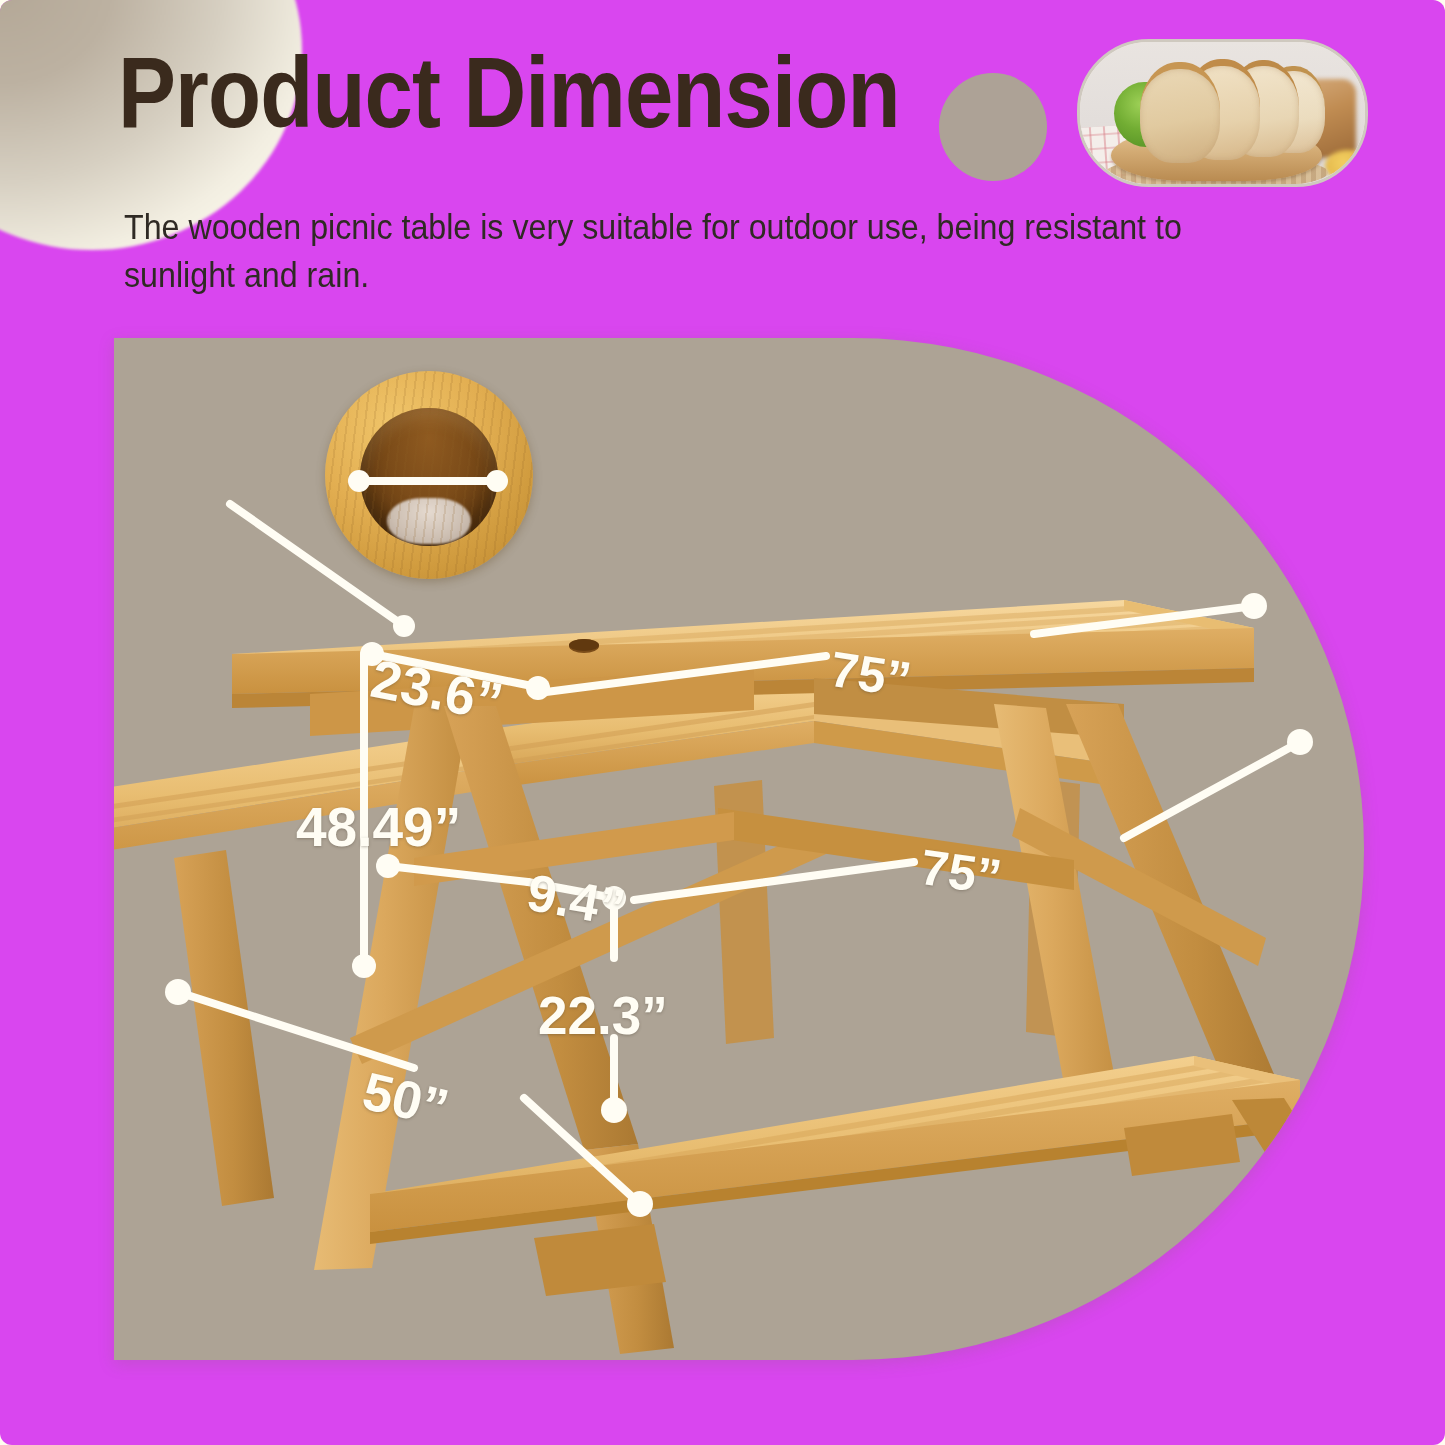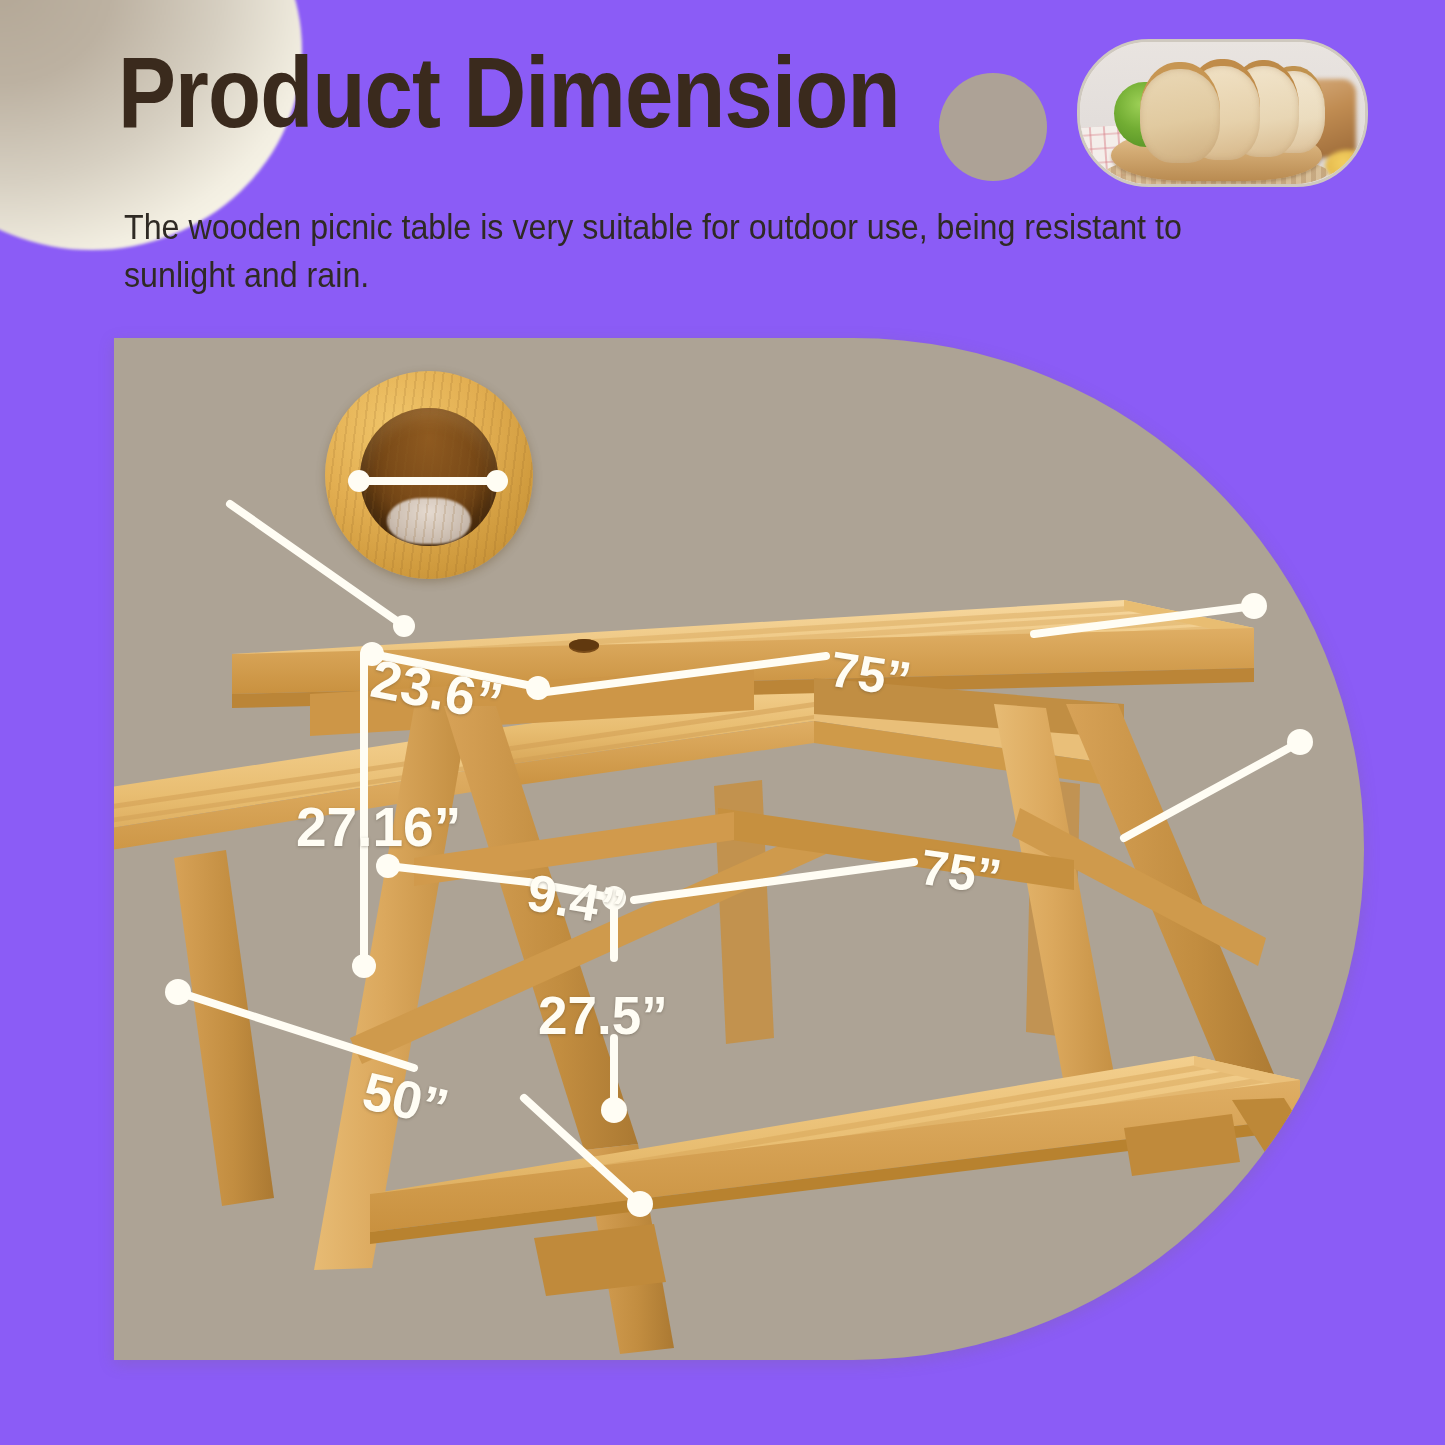--- a/index.html
+++ b/index.html
@@ -4,23 +4,24 @@
 <style>
   html, body {
     margin: 0;
     padding: 0;
     background: #fffdf0;
   }
   .page {
     position: relative;
     width: 1445px;
     height: 1445px;
-    background: #8b5cf6;
+    background: #d946ef;
     overflow: hidden;
     font-family: "Liberation Sans", sans-serif;
+    border-radius: 12px;
   }
 
   
   .corner-blob {
     position: absolute;
     left: -118px;
     top: -150px;
     width: 420px;
     height: 400px;
     border-radius: 50%;
@@ -380,19 +381,19 @@
     <div class="grain"></div>
     <svg width="208" height="208" style="position:absolute;inset:0;">
       <line x1="34" y1="110" x2="172" y2="110" stroke="#fffdf4" stroke-width="8" stroke-linecap="round"></line>
       <circle cx="34" cy="110" r="11" fill="#fffdf4"></circle>
       <circle cx="172" cy="110" r="11" fill="#fffdf4"></circle>
     </svg>
   </div>
 
   <div class="dim-label lbl-236">23.6”</div>
   <div class="dim-label lbl-75a">75”</div>
-  <div class="dim-label lbl-2716">27.16”</div>
+  <div class="dim-label lbl-2716">48.49”</div>
   <div class="dim-label lbl-94">9.4”</div>
   <div class="dim-label lbl-75b">75”</div>
-  <div class="dim-label lbl-157">27.5”</div>
+  <div class="dim-label lbl-157">22.3”</div>
   <div class="dim-label lbl-50">50”</div>
 
 </div>
 
 </body></html>

